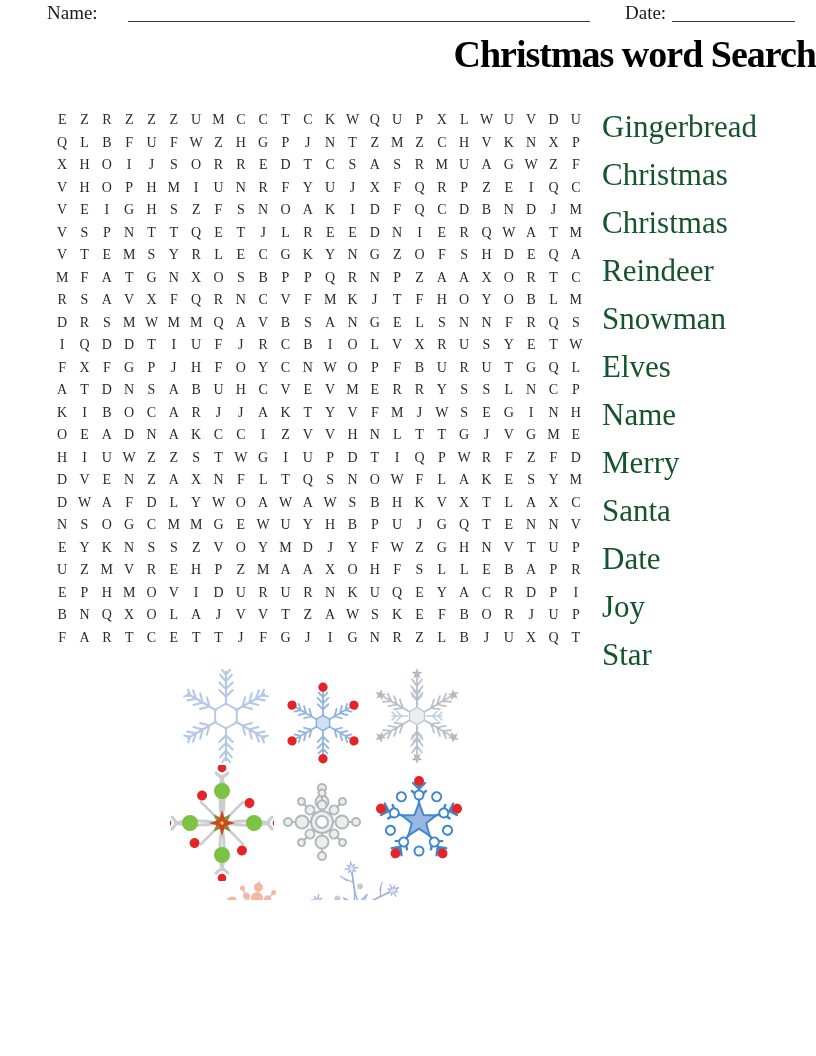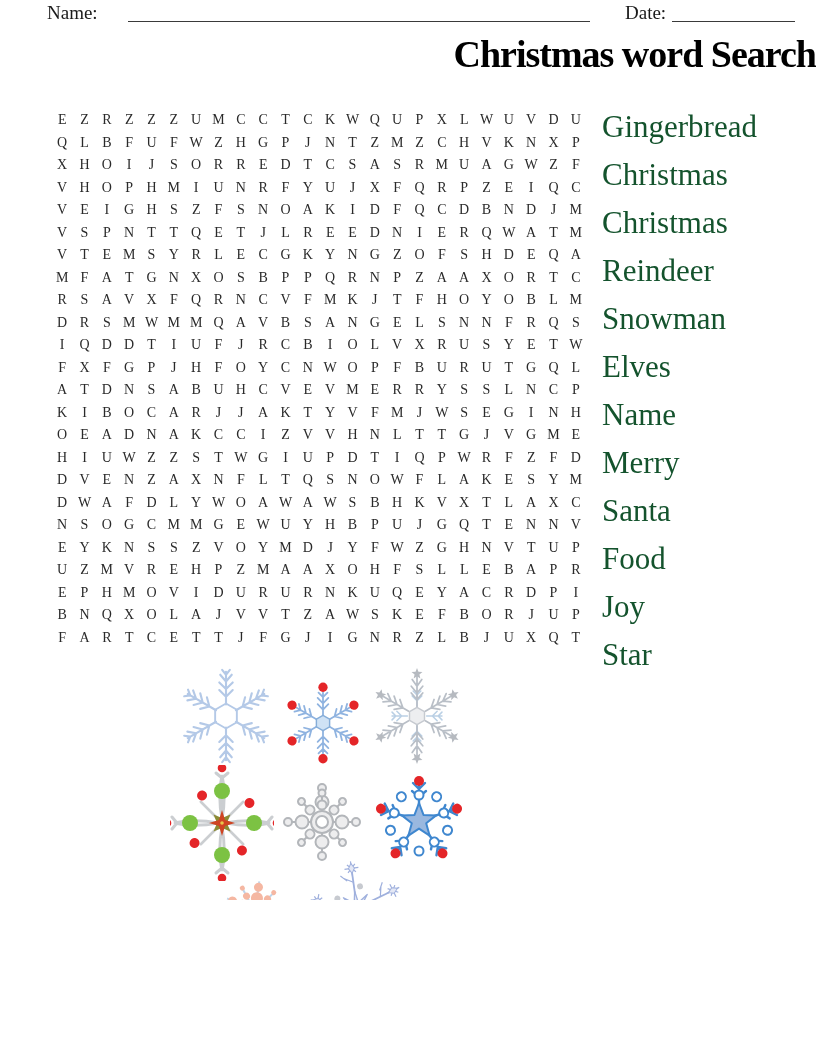--- a/index.html
+++ b/index.html
@@ -641,21 +641,21 @@
   <ul class="word-list">
       <li>Gingerbread</li>
       <li>Christmas</li>
       <li>Christmas</li>
       <li>Reindeer</li>
       <li>Snowman</li>
       <li>Elves</li>
       <li>Name</li>
       <li>Merry</li>
       <li>Santa</li>
-      <li>Food</li>
+      <li>Date</li>
       <li>Joy</li>
       <li>Star</li>
     </ul>
 
   <svg id="flake1" class="flake" width="96" height="96" viewBox="-50 -50 100 100">
     <g stroke="#b4c9e7" stroke-width="2.2" stroke-linecap="round" fill="none">
       <polygon points="0,-13 11.3,-6.5 11.3,6.5 0,13 -11.3,6.5 -11.3,-6.5" stroke-width="2"></polygon>
       <g id="f1b">
         <path d="M0,-12 L0,-46 M0,-20 L-7,-27 M0,-20 L7,-27 M0,-28 L-7,-35 M0,-28 L7,-35 M0,-36 L-6,-43 M0,-36 L6,-43 M0,-43 L-4,-48 M0,-43 L4,-48"></path>
       </g>

